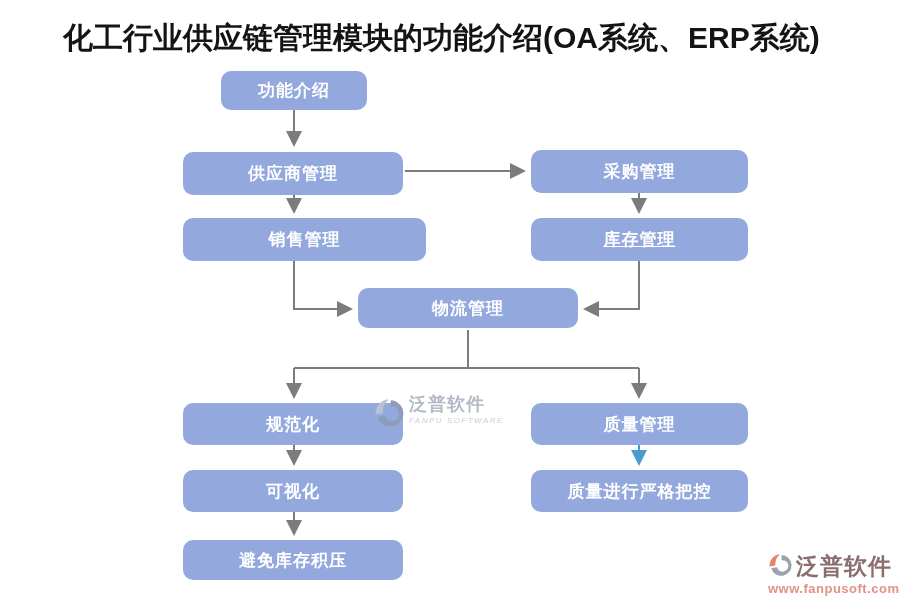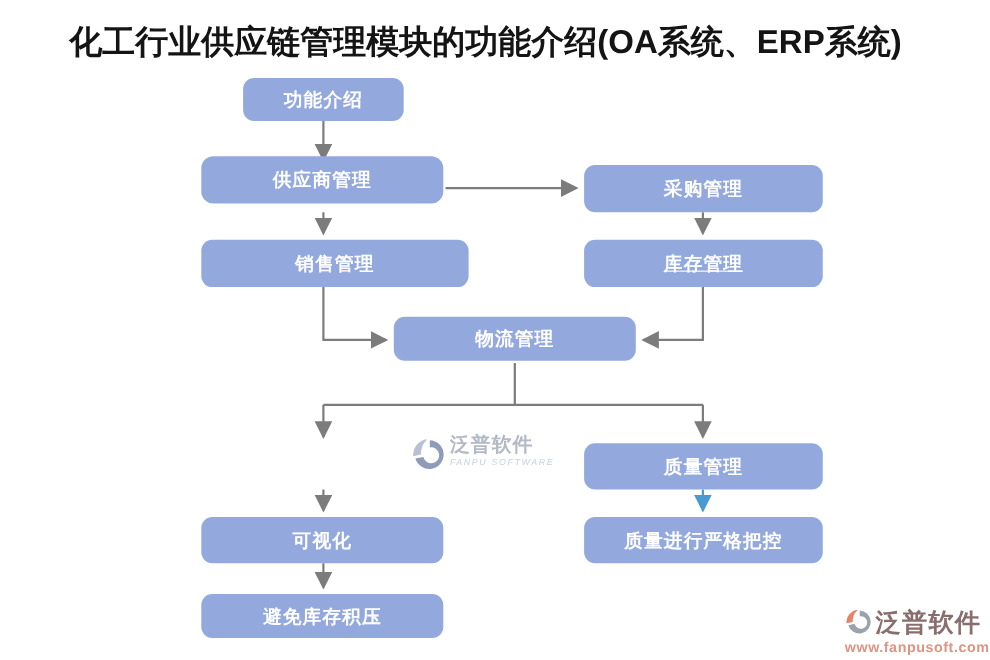--- a/index.html
+++ b/index.html
@@ -46,21 +46,21 @@
     color: var(--node-text, #ffffff);
     font-size: 17px;
     font-weight: bold;
     letter-spacing: 1px;
     border-radius: 10px;
     box-sizing: border-box;
     text-align: center;
   }
   
   .pos-n0  { left:221px; top:71px;  width:146px; height:39px; }
-  .pos-n1  { left:183px; top:142px; width:220px; height:43px;border-radius:11px; }
+  .pos-n1  { left:183px; top:152px; width:220px; height:43px; }
   .pos-n2  { left:531px; top:150px; width:217px; height:43px;text-align:center; }
   .pos-n3  { left:183px; top:218px; width:243px; height:43px; }
   .pos-n4  { left:531px; top:218px; width:217px; height:43px;text-decoration:underline; }
   .pos-n5  { left:358px; top:288px; width:220px; height:40px; }
   .pos-n6  { left:183px; top:403px; width:220px; height:42px; }
   .pos-n7  { left:531px; top:403px; width:217px; height:42px; }
   .pos-n8  { left:183px; top:470px; width:220px; height:42px; }
   .pos-n9  { left:531px; top:470px; width:217px; height:42px; }
   .pos-n10 { left:183px; top:540px; width:220px; height:40px; }
 
@@ -145,20 +145,21 @@
     <path class="connector-blue" d="M639,445 L639,464" marker-end="url(#ahb)"></path>
     <path class="connector" d="M294,512 L294,534" marker-end="url(#ahg)"></path>
   </svg>
 
   <div class="node pos-n0">功能介绍</div>
   <div class="node pos-n1">供应商管理</div>
   <div class="node pos-n2">采购管理</div>
   <div class="node pos-n3">销售管理</div>
   <div class="node pos-n4">库存管理</div>
   <div class="node pos-n5">物流管理</div>
+  <div class="node pos-n6">规范化</div>
   <div class="node pos-n7">质量管理</div>
   <div class="node pos-n8">可视化</div>
   <div class="node pos-n9">质量进行严格把控</div>
   <div class="node pos-n10">避免库存积压</div>
 
   <div id="watermark-center">
     <svg width="32" height="40" viewBox="0 0 44 52">
       <path d="M17,6 C7,9 2,17 2,27 L12,25 C12,17 14,11 20,6 Z" fill="#b9c2d4"></path>
       <path d="M23,7 A18,18 0 1,1 5,30 L15,28 A10,10 0 1,0 23,16 Z" fill="#8d9cb8"></path>
     </svg>

